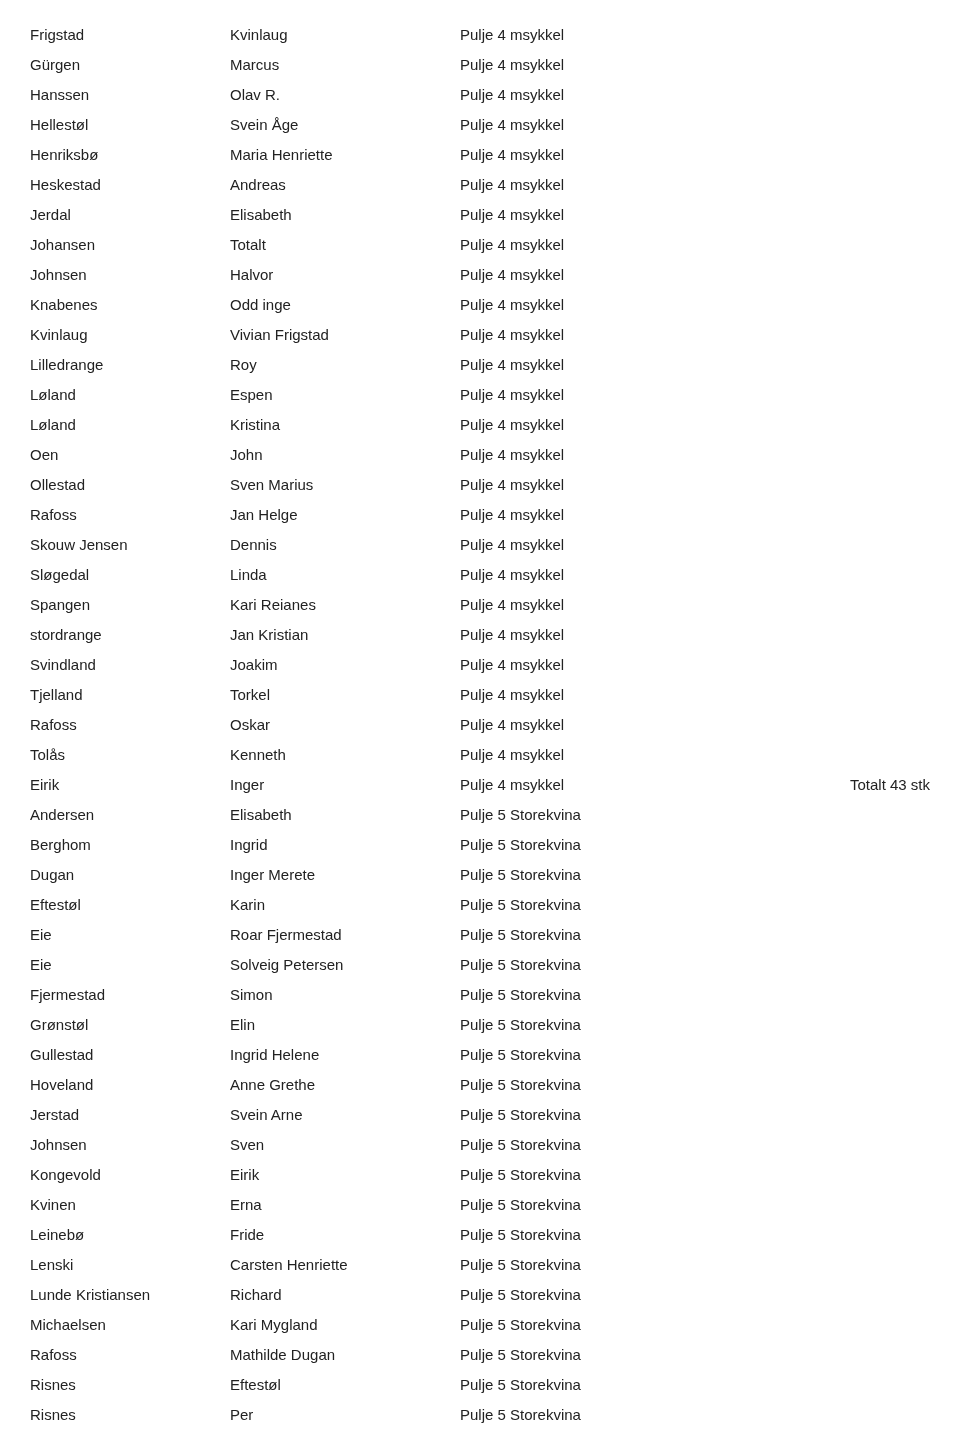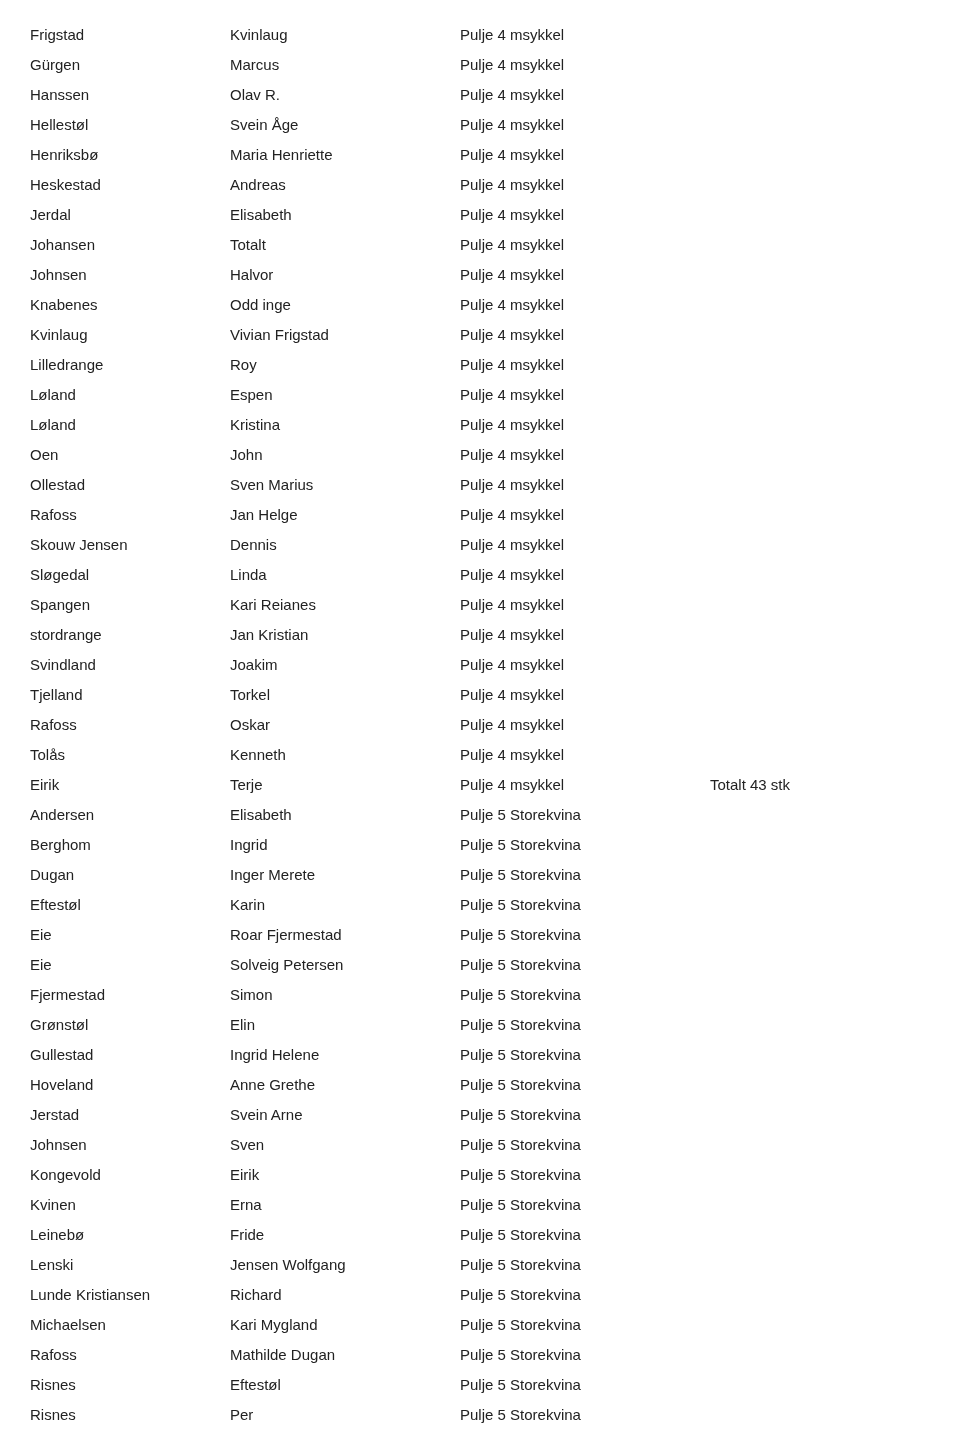--- a/index.html
+++ b/index.html
@@ -18,21 +18,21 @@
       width: 100%;
       position: relative;
     }
     .data-row {
       display: grid;
       grid-template-columns: 200px 230px 250px 1fr;
       padding: 3px 0;
       line-height: 1.6;
     }
     .col-last {
-      text-align: left;
+      text-align: right;
       color: #222;
       white-space: nowrap;
     }
   </style>
 </head>
 <body>
 
 <div class="table-container" id="table-container">
 <div class="data-row">
       <span>Frigstad</span>
@@ -179,21 +179,21 @@
       <span class="col-last"></span>
     </div>
     <div class="data-row">
       <span>Tolås</span>
       <span>Kenneth</span>
       <span>Pulje 4 msykkel</span>
       <span class="col-last"></span>
     </div>
     <div class="data-row">
       <span>Eirik</span>
-      <span>Terje</span>
+      <span>Inger</span>
       <span>Pulje 4 msykkel</span>
       <span class="col-last">Totalt 43 stk</span>
     </div>
     <div class="data-row">
       <span>Andersen</span>
       <span>Elisabeth</span>
       <span>Pulje 5 Storekvina</span>
       <span class="col-last"></span>
     </div>
     <div class="data-row">
@@ -275,21 +275,21 @@
       <span class="col-last"></span>
     </div>
     <div class="data-row">
       <span>Leinebø</span>
       <span>Fride</span>
       <span>Pulje 5 Storekvina</span>
       <span class="col-last"></span>
     </div>
     <div class="data-row">
       <span>Lenski</span>
-      <span>Jensen Wolfgang</span>
+      <span>Carsten Henriette</span>
       <span>Pulje 5 Storekvina</span>
       <span class="col-last"></span>
     </div>
     <div class="data-row">
       <span>Lunde Kristiansen</span>
       <span>Richard</span>
       <span>Pulje 5 Storekvina</span>
       <span class="col-last"></span>
     </div>
     <div class="data-row">

